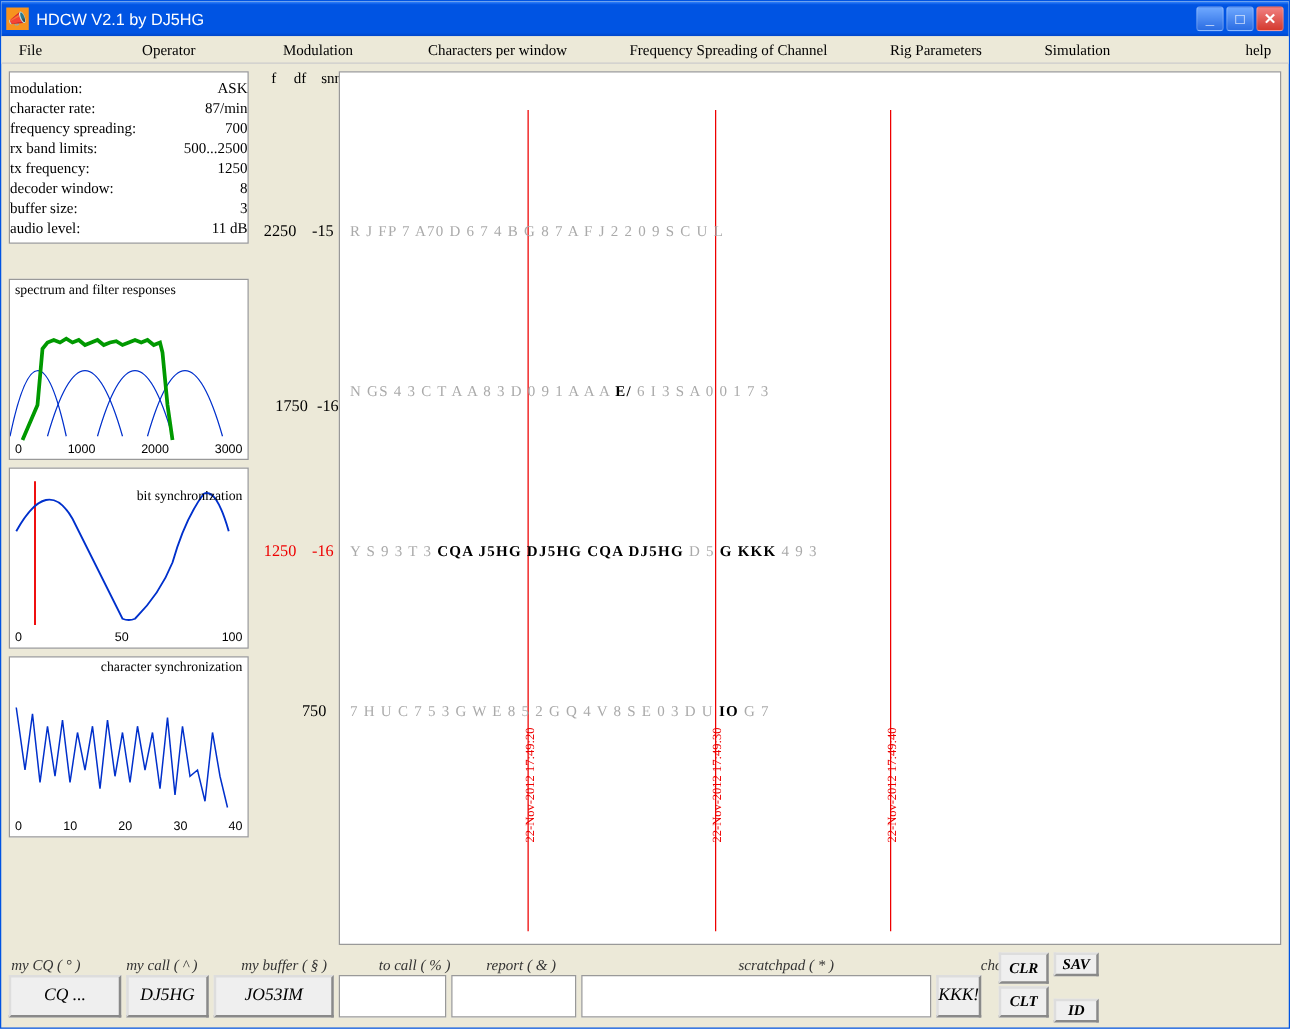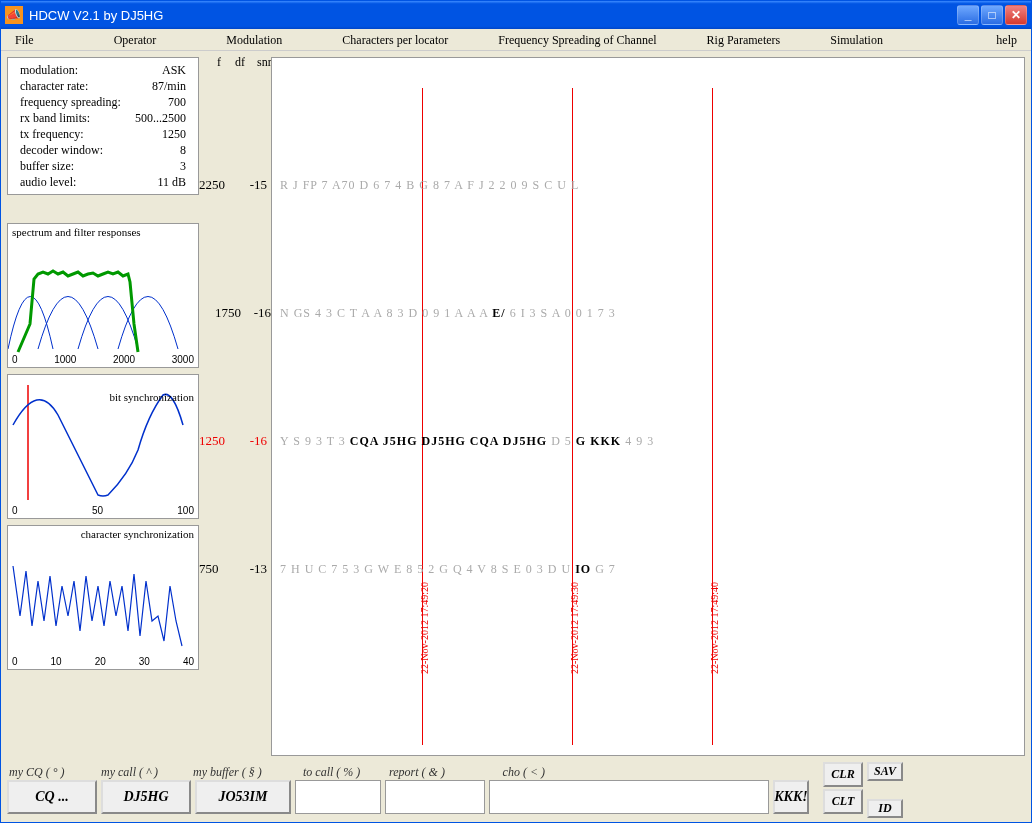--- a/index.html
+++ b/index.html
@@ -65,21 +65,21 @@
   }
   .leftcol {
     width: 192px;
     display: flex;
     flex-direction: column;
     gap: 6px;
   }
   .panel {
     background: #fff;
     border: 1px solid #999;
-    padding: 4px 12px;
+    padding: 4px 0;
     font-family: "Times New Roman", serif;
     font-size: 12px;
   }
   .panel .row { display: flex; justify-content: space-between; line-height: 16px; }
   .graphbox {
     background: #fff;
     border: 1px solid #999;
     position: relative;
   }
   .graphbox svg { display: block; }
@@ -95,21 +95,21 @@
     display: flex;
     position: relative;
   }
   .ruler {
     width: 72px;
     position: relative;
     font-family: "Times New Roman", serif;
   }
   .ruler .hdr { position: absolute; top: -2px; font-size: 12px; }
   .ruler .tick { position:absolute; width: 100%; display: flex; font-size:13px; }
-  .ruler .tick .f { width: 38px; }
+  .ruler .tick .f { width: 38px; text-align:right; }
   .ruler .tick .df { width: 30px; text-align:right; }
   .waterfall {
     flex: 1;
     background: #fff;
     border: 1px solid #999;
     position: relative;
     overflow: hidden;
     font-family: "Times New Roman", serif;
   }
   .marker {
@@ -149,21 +149,21 @@
     font-size: 12px;
     color: #333;
     height: 16px;
     align-items: flex-end;
   }
   .labelsrow > div { padding-left: 2px; }
   .buttonsrow { display: flex; gap: 4px; align-items: stretch; height: 34px; }
   .btn {
     border: 2px outset #ddd;
     background: #efefef;
-    font-weight: bold;
+    font-weight: normal;
     font-style: italic;
     font-family: "Times New Roman", serif;
     font-size: 14px;
     display: flex;
     align-items: center;
     justify-content: center;
     cursor: pointer;
   }
   .textin {
     border: 1px solid #999;
@@ -205,21 +205,21 @@
   </div>
 </div>
 
 <div class="menubar">
   <div class="menuitem">File</div>
   <div style="width:60px"></div>
   <div class="menuitem">Operator</div>
   <div style="width:50px"></div>
   <div class="menuitem">Modulation</div>
   <div style="width:40px"></div>
-  <div class="menuitem">Characters per locator</div>
+  <div class="menuitem">Characters per window</div>
   <div style="width:30px"></div>
   <div class="menuitem">Frequency Spreading of Channel</div>
   <div style="width:30px"></div>
   <div class="menuitem">Rig Parameters</div>
   <div style="width:30px"></div>
   <div class="menuitem">Simulation</div>
   <div class="spacer-menu"></div>
   <div class="menuitem">help</div>
 </div>
 
@@ -311,29 +311,29 @@
   <div class="rightcol">
     <div class="ruler">
       <span class="hdr" style="left:18px">f</span>
       <span class="hdr" style="left:36px">df</span>
       <span class="hdr" style="left:58px">snr</span>
       <div id="ruler-ticks">
           <div class="tick" style="top: 120px;">
             <span class="f">2250</span>
             <span class="df">-15</span>
           </div>
-          <div class="tick" style="top: 248px; padding-left: 16px;">
+          <div class="tick" style="top: 260px; padding-left: 16px;">
             <span class="f">1750</span>
             <span class="df">-16</span>
           </div>
           <div class="tick" style="top: 376px; color: rgb(238, 0, 0);">
             <span class="f">1250</span>
             <span class="df">-16</span>
           </div>
-          <div class="tick" style="top: 504px;">
+          <div class="tick" style="top: 504px; margin-left: 24px;">
             <span class="f">750</span>
             <span class="df">-13</span>
           </div>
         </div>
     </div>
     <div class="waterfall">
     <div class="marker" style="left: 150px;"></div>
         <div class="marker-label" style="left: 147px;">22-Nov-2012 17:49:20</div>
         <div class="marker" style="left: 300px;"></div>
         <div class="marker-label" style="left: 297px;">22-Nov-2012 17:49:30</div>
@@ -347,25 +347,26 @@
   </div>
 </div>
 
 <div class="bottombar">
   <div class="labelsrow">
     <div style="width:92px">my CQ ( ° )</div>
     <div style="width:92px">my call  ( ^ )</div>
     <div style="width:110px">my buffer  ( § )</div>
     <div style="width:86px">to call  ( % )</div>
     <div style="width:100px">report  ( &amp; )</div>
+    <div style="width:282px;text-align:center">scratchpad  ( * )</div>
     <div style="width:58px;text-align:right">cho  ( &lt; )</div>
   </div>
   <div class="buttonsrow">
     <div class="btn" style="width:90px">CQ ...</div>
-    <div class="btn" style="width:90px">DJ5HG</div>
+    <div class="btn" style="width:66px">DJ5HG</div>
     <div class="btn" style="width:96px">JO53IM</div>
     <div class="textin" style="width:86px"></div>
     <div class="textin" style="width:100px"></div>
     <div class="textin" style="width:280px"></div>
     <div class="btn" style="width:36px">KKK!</div>
     <div style="width:6px"></div>
     <div style="display:flex;flex-direction:column;gap:2px;width:40px;margin-top:-18px;height:52px">
       <div class="sbtn">CLR</div>
       <div class="sbtn">CLT</div>
     </div>

